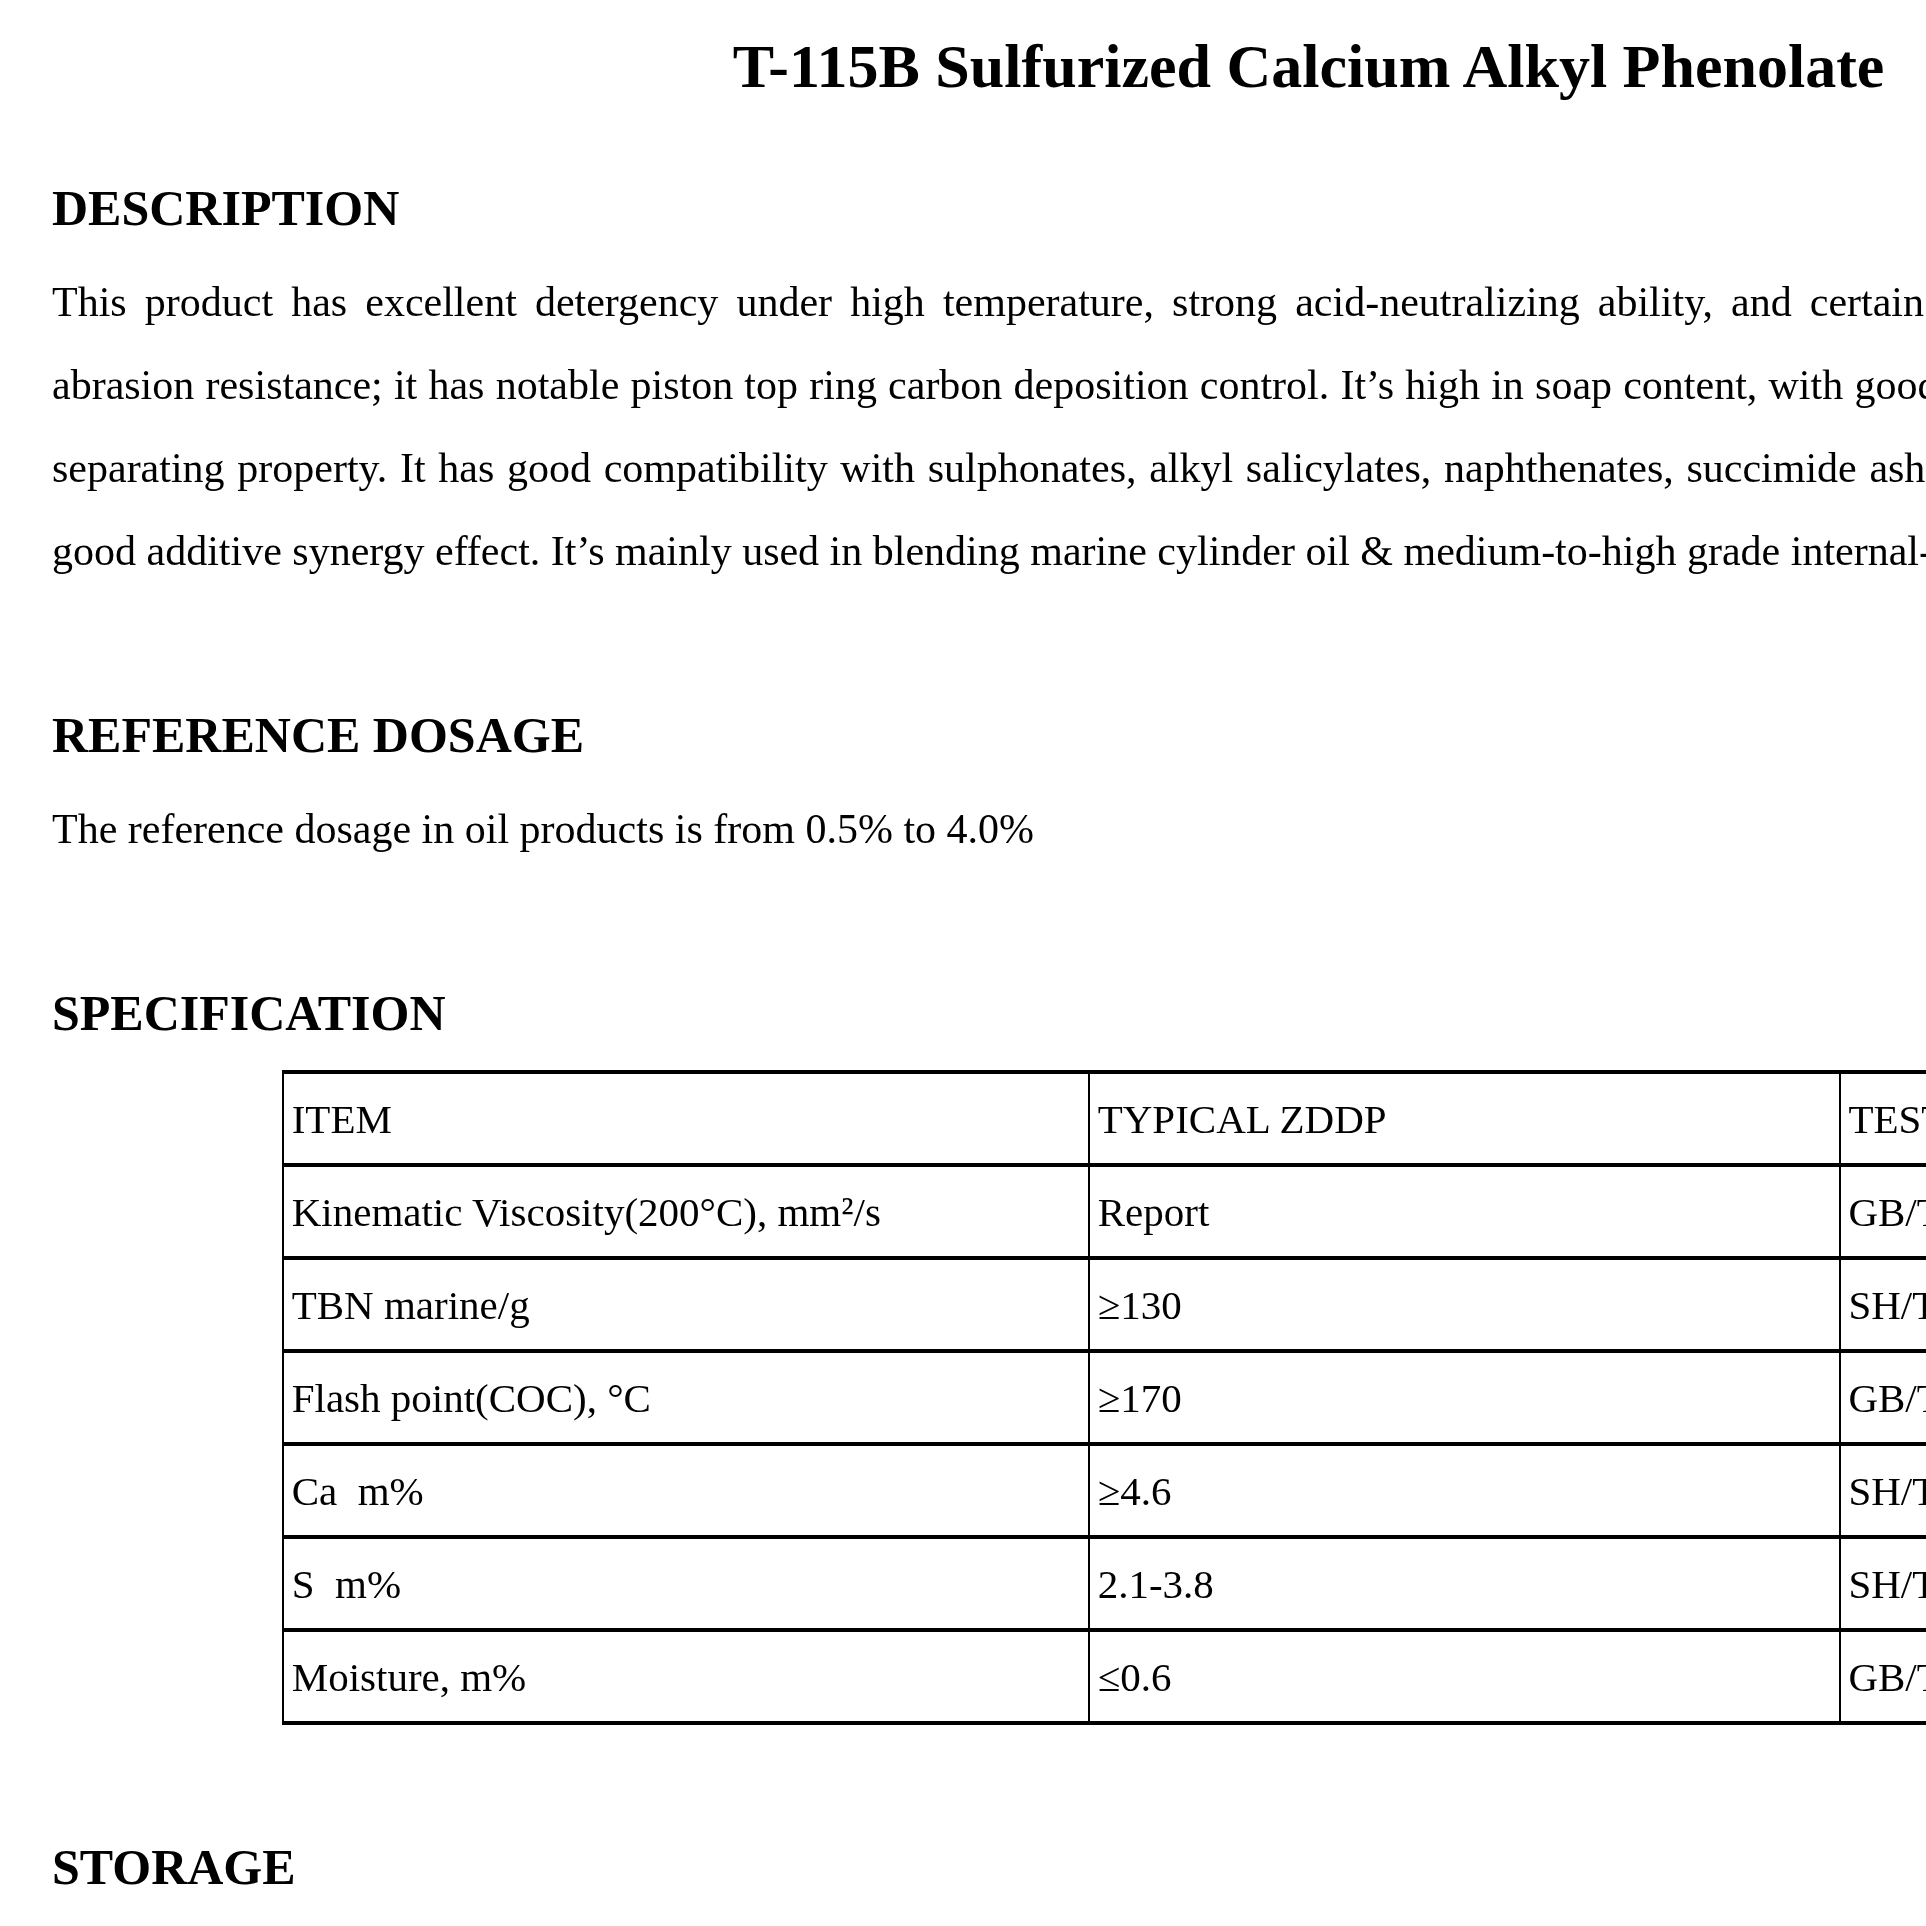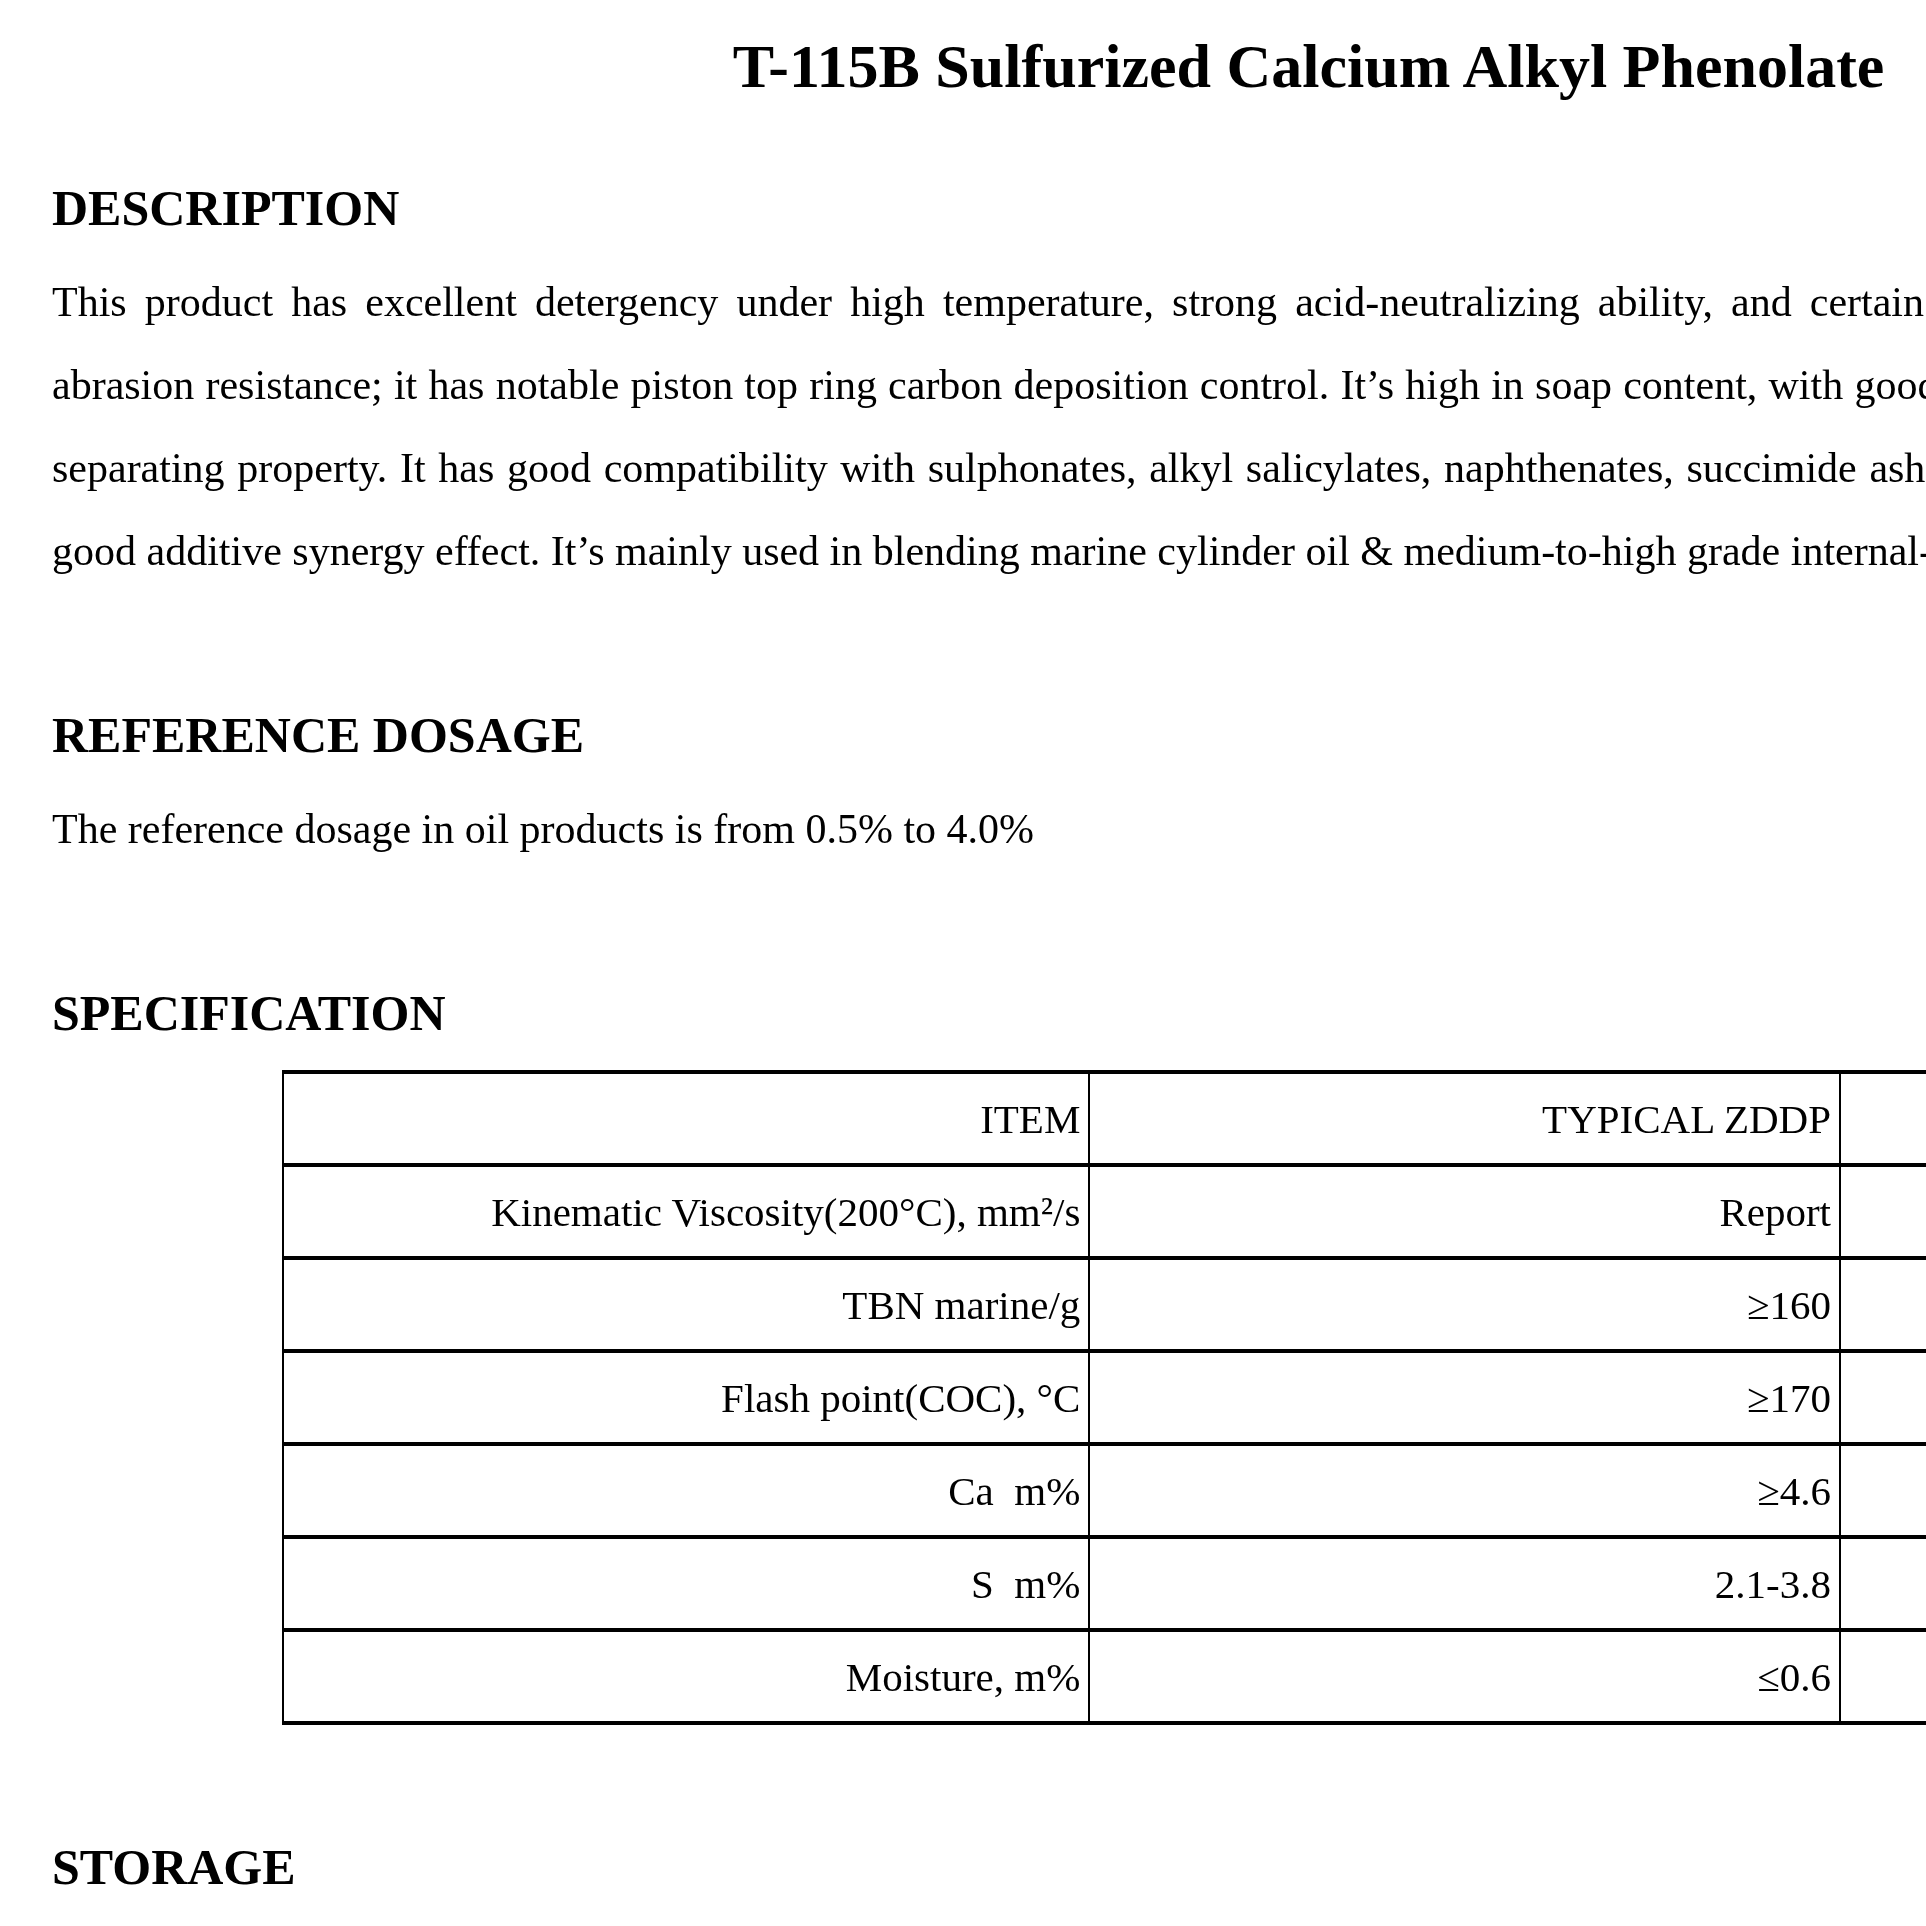--- a/index.html
+++ b/index.html
@@ -52,21 +52,21 @@
   table.spec-table col.c2 { width: 36.6%; }
   table.spec-table col.c3 { width: 24.1%; }
   table.spec-table th,
   table.spec-table td {
     border-left: 2.3px solid #000;
     border-right: 2.3px solid #000;
     border-top: 4.6px solid #000;
     border-bottom: 4.6px solid #000;
     height: 89px;
     padding: 0 7.7px;
-    text-align: right;
+    text-align: left;
     vertical-align: middle;
     font-weight: normal;
     white-space: pre-wrap;
   }
 </style>
 </head>
 <body>
 
 <div class="page">
 
@@ -99,21 +99,21 @@
         </tr>
       </thead>
       <tbody>
         <tr>
           <td>Kinematic Viscosity(200°C), mm²/s</td>
           <td>Report</td>
           <td>GB/T265</td>
         </tr>
         <tr>
           <td>TBN marine/g</td>
-          <td>≥160</td>
+          <td>≥130</td>
           <td>SH/T0251</td>
         </tr>
         <tr>
           <td>Flash point(COC), °C</td>
           <td>≥170</td>
           <td>GB/T3536</td>
         </tr>
         <tr>
           <td>Ca&nbsp;&nbsp;m%</td>
           <td>≥4.6</td>

